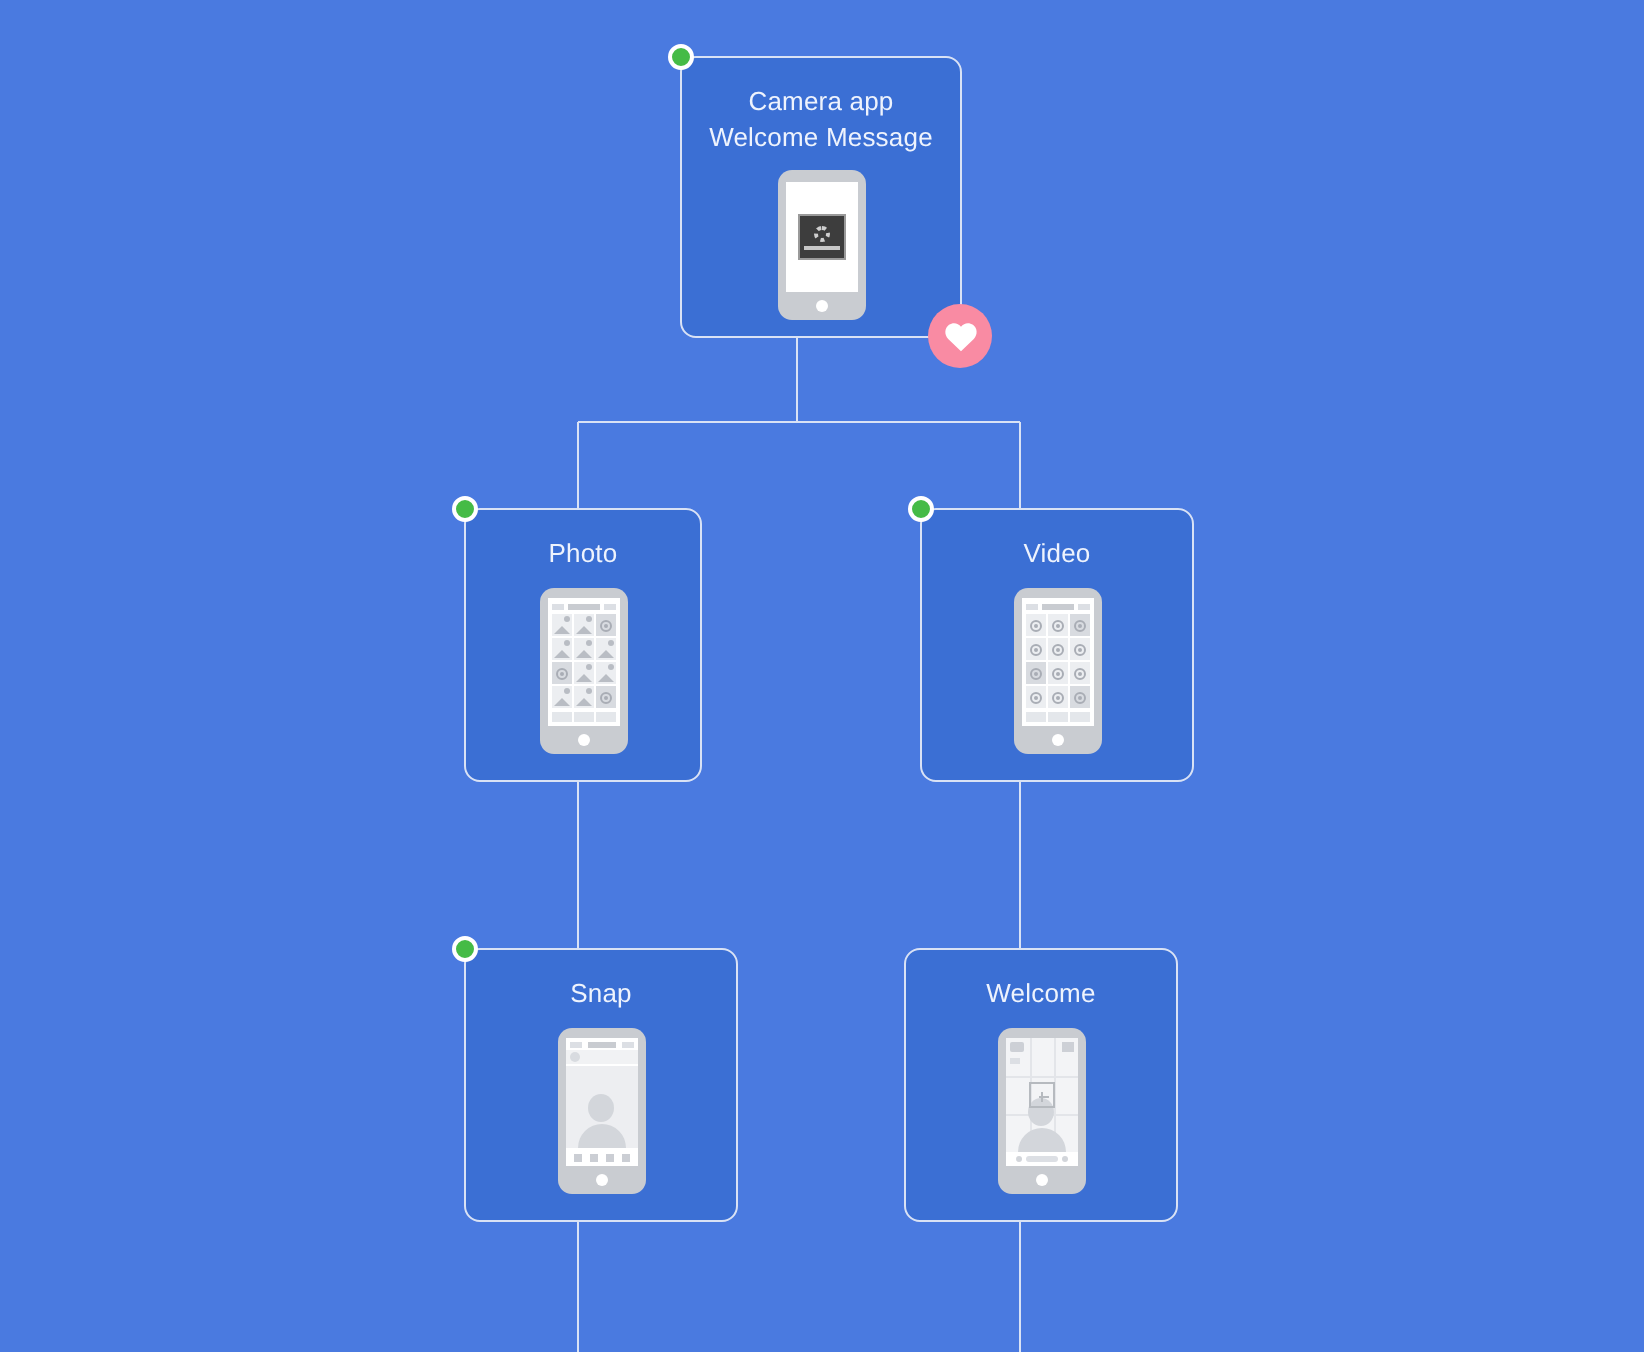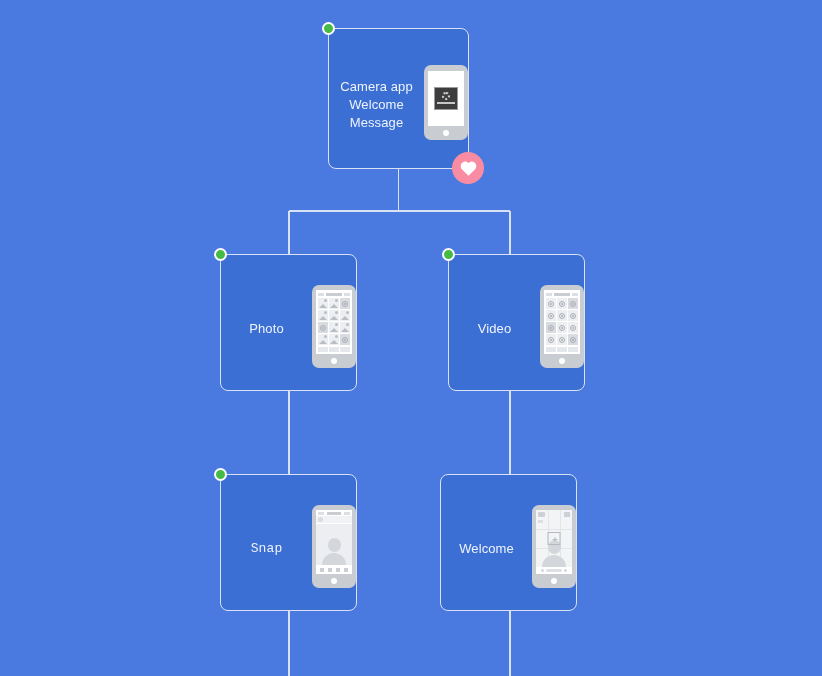--- a/index.html
+++ b/index.html
@@ -33,22 +33,23 @@
   }
 
   
   .node {
     position: absolute;
     box-sizing: border-box;
     background: #3b6fd4;
     border: 1px solid #d9e2f5;
     border-radius: 8px;
     display: flex;
-    flex-direction: row;
+    flex-direction: column;
     align-items: center;
+    margin-left: 12px;
   }
 
   .node-title {
     color: #eef3fd;
     font-size: 13px;
     line-height: 18px;
     text-align: center;
     margin-top: 13px;
     width: 86%;
     letter-spacing: .1px;
@@ -384,21 +385,21 @@
       <span class="home-btn"></span>
     </div>
 
     <div class="heart-badge">
       <svg width="17" height="15" viewBox="0 0 24 22">
         <path fill="#ffffff" d="M12 21.5 L2.6 12.4 C-0.4 9.4 -0.1 4.6 3.2 2.1 C6 0 9.9 0.6 12 3.4 C14.1 0.6 18 0 20.8 2.1 C24.1 4.6 24.4 9.4 21.4 12.4 Z"></path>
       </svg>
     </div>
   </div>
 
-  <div class="node" style="left:220px; top:254px; width:137px; height:137px;">
+  <div class="node" style="left:220px; top:254px; width:119px; height:137px;">
     <span class="status-dot"></span>
     <div class="node-title">Photo</div>
 
     <div class="phone phone-grid">
       <div class="phone-screen">
         <div class="bar-row">
           <span class="b-s"></span>
           <span class="b-l"></span>
           <span class="b-s"></span>
         </div>
@@ -511,21 +512,21 @@
         <div class="bottom-tabs">
           <span></span>
           <span></span>
           <span></span>
         </div>
       </div>
       <span class="home-btn"></span>
     </div>
   </div>
 
-  <div class="node" style="left:220px; top:474px; width:137px; height:137px;font-family:Liberation Mono, monospace;">
+  <div class="node" style="left:220px; top:474px; width:137px; height:137px;">
     <span class="status-dot"></span>
     <div class="node-title">Snap</div>
 
     <div class="phone phone-snap">
       <div class="phone-screen">
         <div class="snap-top">
           <span class="b-s"></span>
           <span class="b-l"></span>
           <span class="b-s"></span>
         </div>

